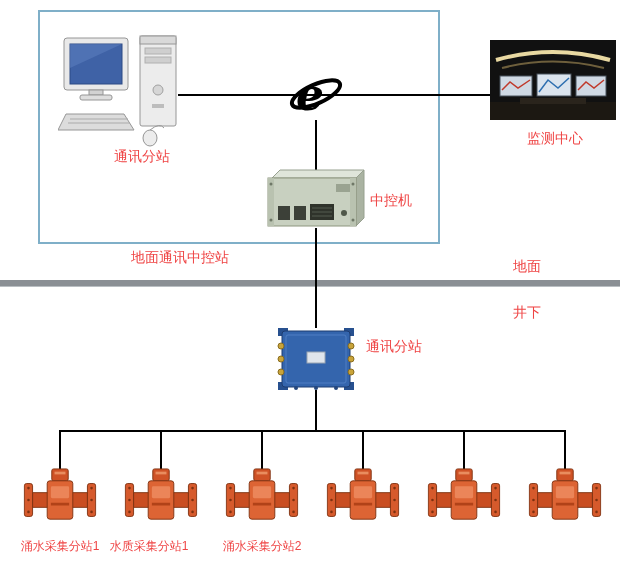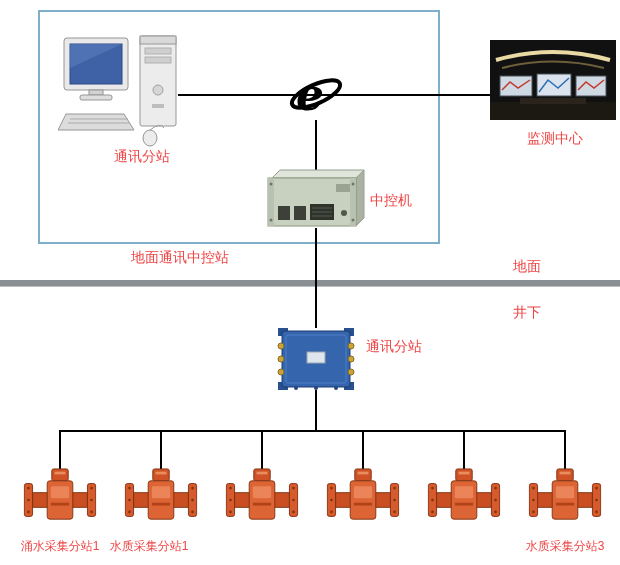--- a/index.html
+++ b/index.html
@@ -153,15 +153,15 @@
     </svg>
   <svg class="node" style="left:426px;top:468px" width="76" height="64" viewBox="0 0 80 70">
       <use href="#sym-collector"></use>
     </svg>
   <svg class="node" style="left:527px;top:468px" width="76" height="64" viewBox="0 0 80 70">
       <use href="#sym-collector"></use>
     </svg>
 
   <div class="label small" style="left:8px;top:538px;width:104px">涌水采集分站1</div>
   <div class="label small" style="left:97px;top:538px;width:104px">水质采集分站1</div>
-  <div class="label small" style="left:513px;top:538px;width:104px">水质采集分站3</div>
+  <div class="label small" style="left:210px;top:538px;width:104px">涌水采集分站2</div>
 
 </div>
 
 </body></html>

